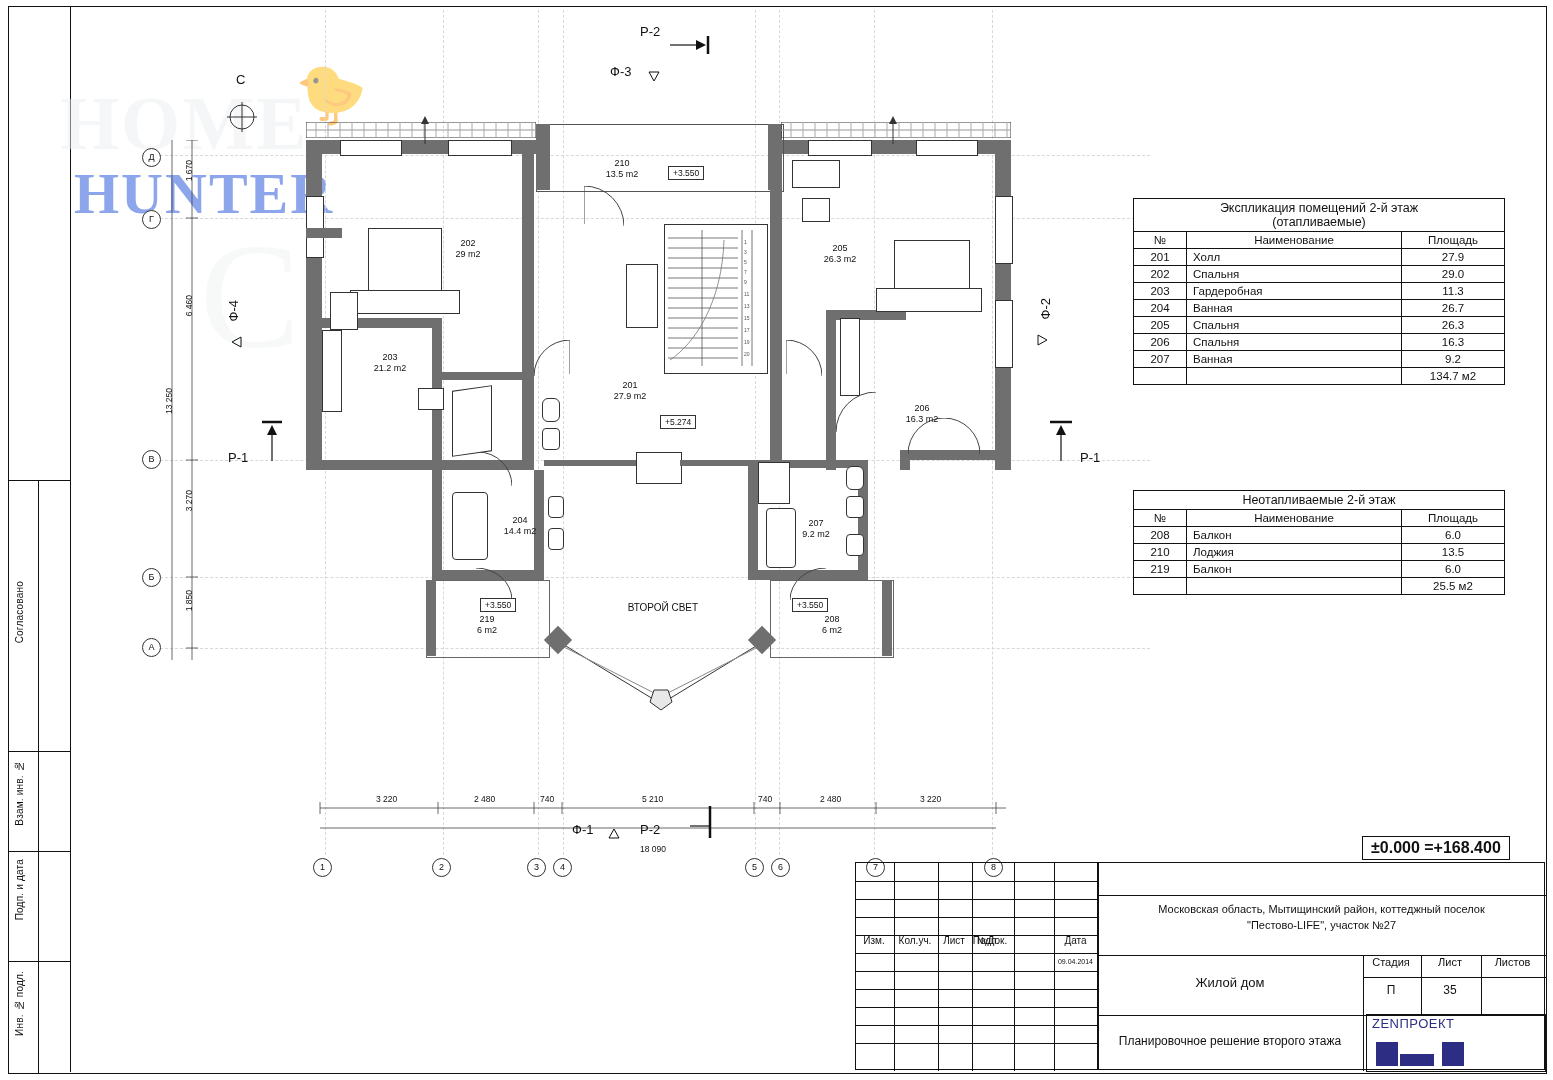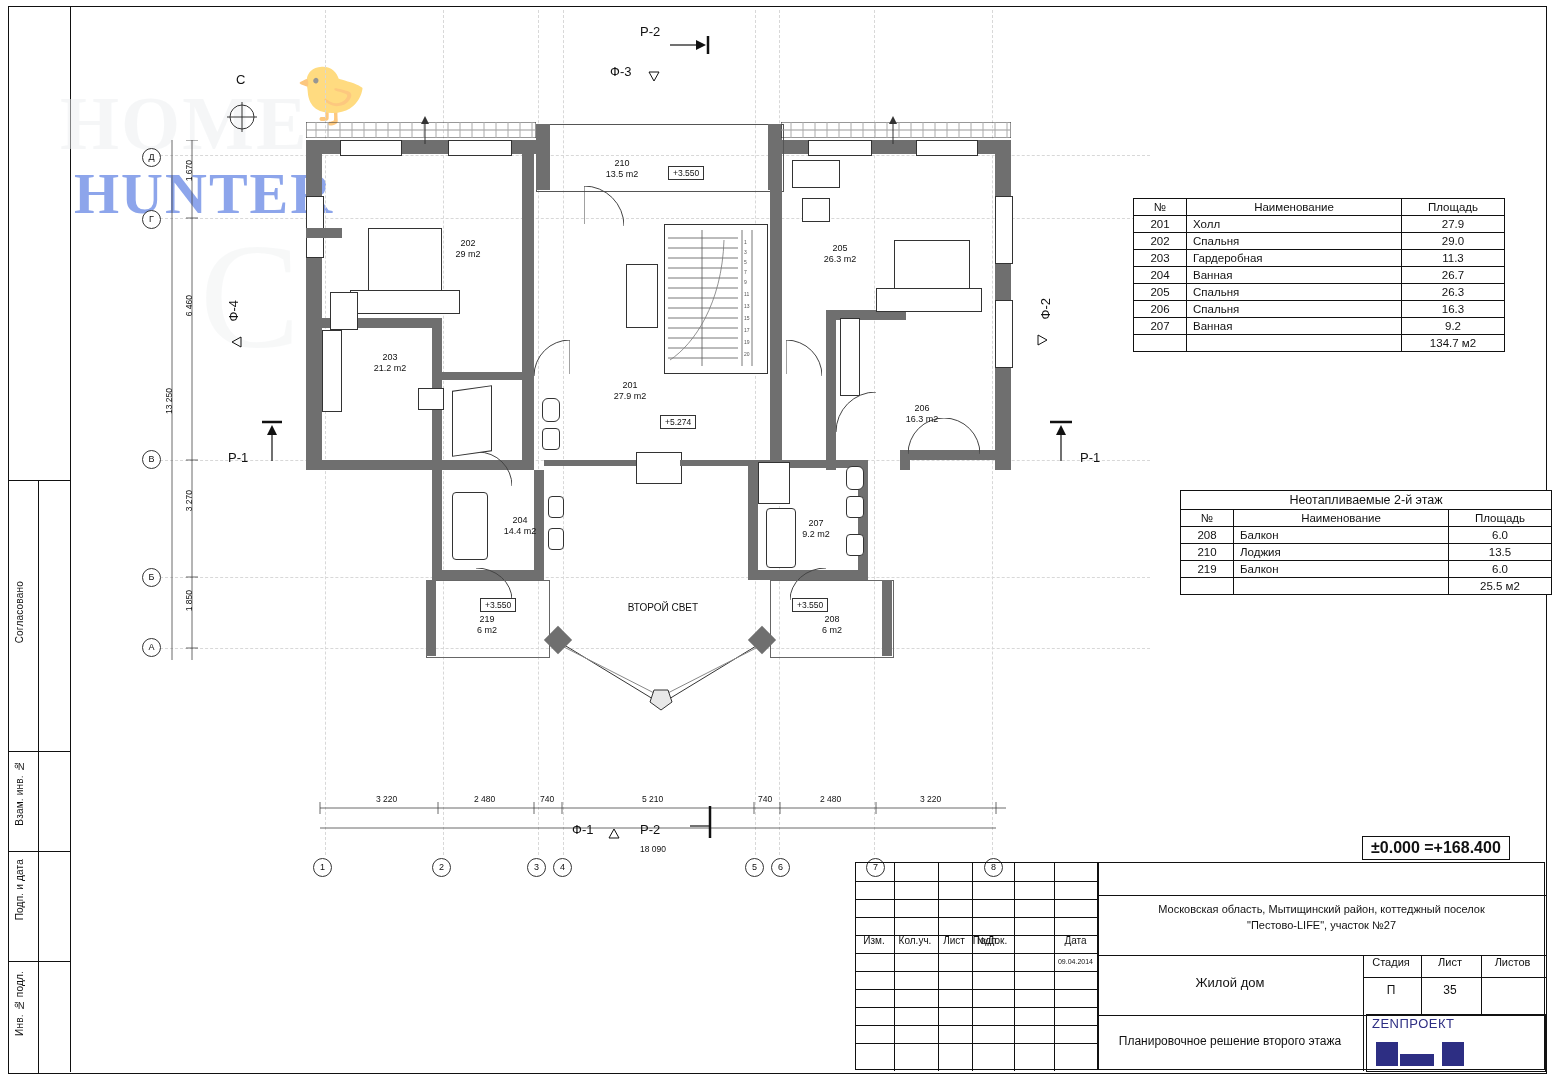--- a/index.html
+++ b/index.html
@@ -447,20 +447,26 @@
   <div class="axis-circle" style="left:432px;top:858px;">2</div>
   <div class="axis-circle" style="left:527px;top:858px;">3</div>
   <div class="axis-circle" style="left:553px;top:858px;">4</div>
   <div class="axis-circle" style="left:745px;top:858px;">5</div>
   <div class="axis-circle" style="left:771px;top:858px;">6</div>
   <div class="axis-circle" style="left:866px;top:858px;">7</div>
   <div class="axis-circle" style="left:984px;top:858px;">8</div>
 
   <table class="tbl" style="left:1133px;top:198px;width:372px;">
     <tbody>
+        <tr>
+      <td class="hd" colspan="3">
+        <span>Экспликация помещений 2-й этаж</span><br>
+        <span>(отапливаемые)</span>
+      </td>
+    </tr>
     <tr>
       <td class="c" style="width:40px;">№</td>
       <td class="c">Наименование</td>
       <td class="c" style="width:90px;">Площадь</td>
     </tr>
     <tr>
           <td class="c">201</td>
           <td>Холл</td>
           <td class="c">27.9</td>
         </tr>
@@ -495,21 +501,21 @@
           <td class="c">9.2</td>
         </tr>
     <tr>
           <td></td>
           <td></td>
           <td class="c">134.7 м2</td>
         </tr>
   </tbody>
     </table>
 
-  <table class="tbl" style="left:1180px;top:490px;width:372px;">
+  <table class="tbl" style="left:1133px;top:490px;width:372px;">
     <tbody>
         <tr>
           <td class="hd" colspan="3">Неотапливаемые 2-й этаж</td>
         </tr>
     <tr>
       <td class="c" style="width:40px;">№</td>
       <td class="c">Наименование</td>
       <td class="c" style="width:90px;">Площадь</td>
     </tr>
     <tr>

